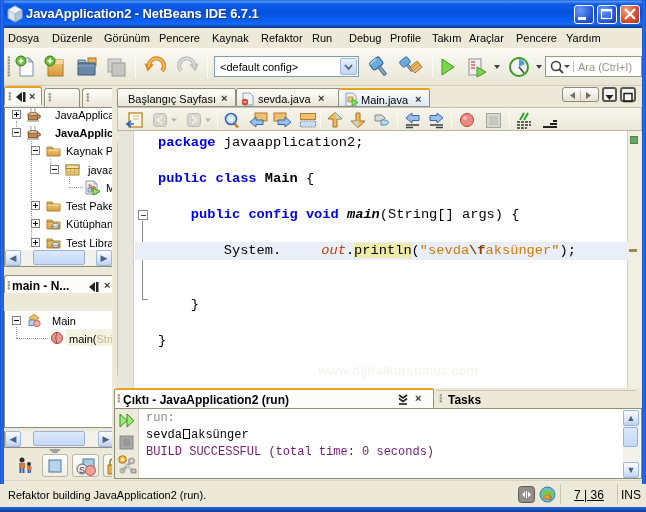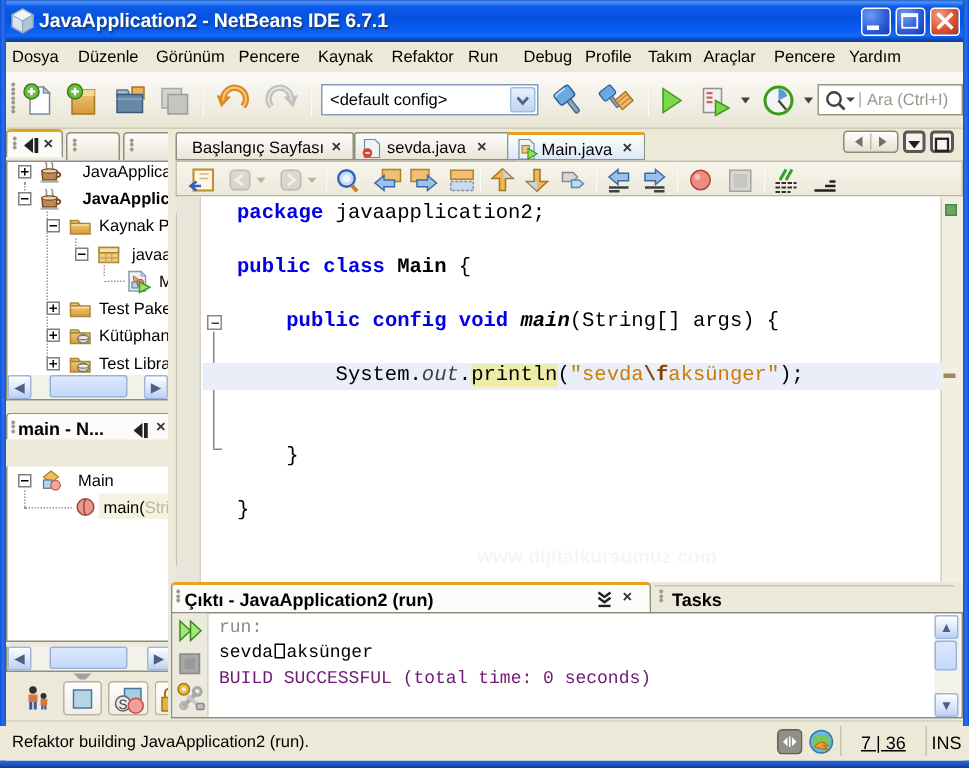--- a/index.html
+++ b/index.html
@@ -80,21 +80,21 @@
 #etab3 { border-top:2px solid #e8a220; background:linear-gradient(to bottom,#fefefe,#dce8f6); }
 #edtoolbar { position:absolute; left:0; top:21px; width:525px; height:24px;
   background:linear-gradient(to bottom,#f7f5ec,#ece9da); border:1px solid #c5c2ae; border-bottom:1px solid #b8b5a2; }
 #edarea { position:absolute; left:0; top:45px; width:525px; height:257px; background:#fff; border-left:1px solid #c5c2ae;border-radius:15px; }
 #gutter { position:absolute; left:0; top:0; width:16px; height:257px; background:#e8e6da; border-right:1px solid #d5d2c4; }
 #estripe { position:absolute; right:0; top:0; width:15px; height:257px; background:#f1efe2; border-left:1px solid #d5d2c4; }
 .cline { position:absolute; left:40px; font-family:"Liberation Mono", monospace; font-size:13.7px; white-space:pre; color:#000; height:18px; line-height:18px; }
 .kw { color:#0000e6; font-weight:bold; }
 .str { color:#ce7b00; }
 .esc { color:#8b3e00; font-weight:bold; }
-.fld { color:#404040; font-style:italic; }
+.fld { color:#c2410c; font-style:italic;margin-left:40px; }
 
 
 #outwrap { left:113px; top:388px; width:529px; height:91px; background:#ece9d8; }
 #outtab { position:absolute; left:1px; top:0px; width:320px; height:20px; background:#fcfcfa; border:1px solid #91907e; border-bottom:none; border-top:2px solid #e8a220; border-radius:3px 3px 0 0; }
 #outtab .t { position:absolute; left:8px; top:3px; font-size:12px; font-weight:bold; }
 #taskstab { position:absolute; left:323px; top:2px; width:200px; height:18px; background:#ece9d8; border-top:1px solid #c8c5b2; }
 #taskstab .t { position:absolute; left:12px; top:2px; font-size:12px; font-weight:bold; }
 #outbody { position:absolute; left:1px; top:20px; width:528px; height:71px; background:#fff; border:1px solid #8e8d7a; }
 #outicons { position:absolute; left:0; top:0; width:24px; height:69px; background:#eceadc; border-right:1px solid #d8d5c6; }
 .oline { position:absolute; left:31px; font-family:"Liberation Mono", monospace; font-size:12px; white-space:pre; height:17px; line-height:17px; }

